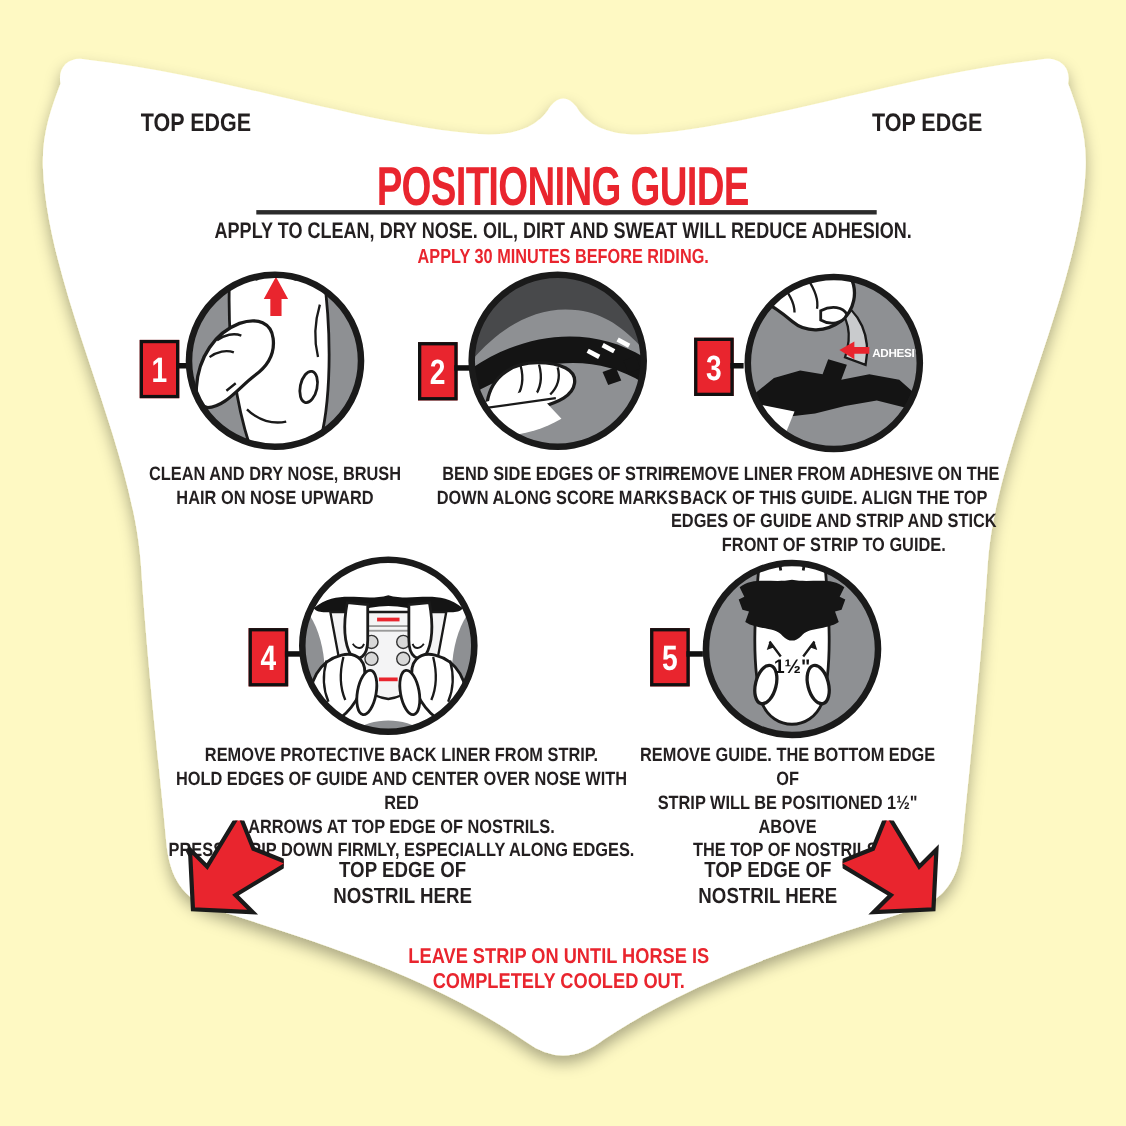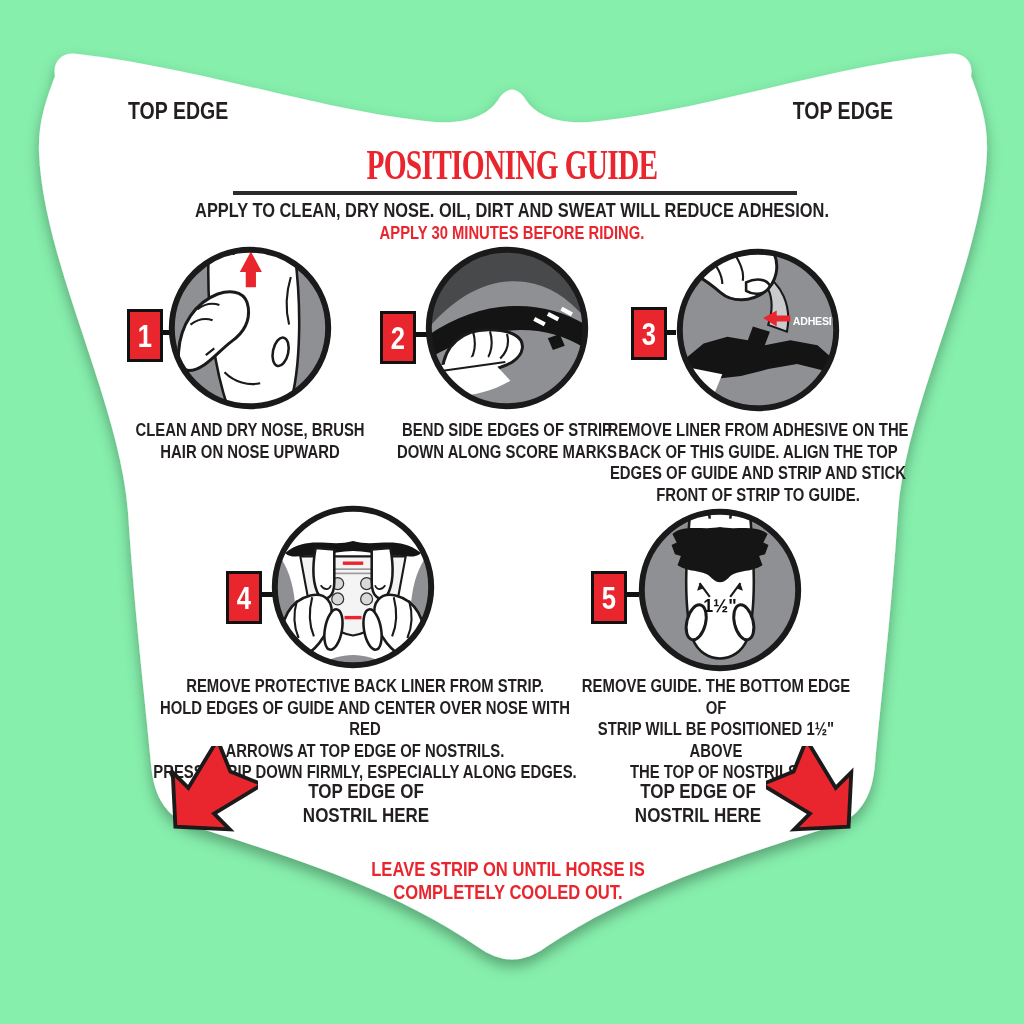--- a/index.html
+++ b/index.html
@@ -1,26 +1,26 @@
 <!DOCTYPE html>
 <html><head>
 <meta charset="utf-8">
 <style>
   html,body{margin:0;padding:0;background:#ffffff;}
-  .stage{position:relative;width:1024px;height:1024px;background:#86efac;overflow:hidden;
+  .stage{position:relative;width:1024px;height:1024px;background:#fef9c3;overflow:hidden;
          font-family:"Liberation Sans", sans-serif;font-weight:bold;color:#231F20;}
   .abs{position:absolute;}
   .sx85{transform:scaleX(.85);transform-origin:50% 50%;}
   .sx80{transform:scaleX(.80);transform-origin:50% 50%;}
   .oleft{transform-origin:0 50%;}
   .oright{transform-origin:100% 50%;}
   .center{text-align:center;}
   .pre{white-space:pre-line;}
   .topedge{font-size:23px;letter-spacing:0;}
-  .title{font-size:42px;letter-spacing:-1px;color:#E9252E;line-height:1;font-family:Liberation Serif, serif;}
+  .title{font-size:50px;letter-spacing:-1px;color:#E9252E;line-height:1;}
   .rule{background:#2B2B2B;height:4px;}
   .sub1{font-size:20.5px;line-height:25px;}
   .sub2{font-size:18.5px;line-height:22px;color:#E9252E;}
   .caption{font-size:17.5px;line-height:21.5px;}
   .badge{width:30px;height:47px;background:#E9252E;border:3px solid #111;
          display:flex;align-items:center;justify-content:center;}
   .badge span{color:#fff;font-size:32px;line-height:1;transform:scaleX(.8);}
   .connector{height:5px;background:#111;}
   .nostril-label{font-size:20px;line-height:24px;}
   .warning{font-size:19.5px;line-height:23px;color:#E9252E;}

